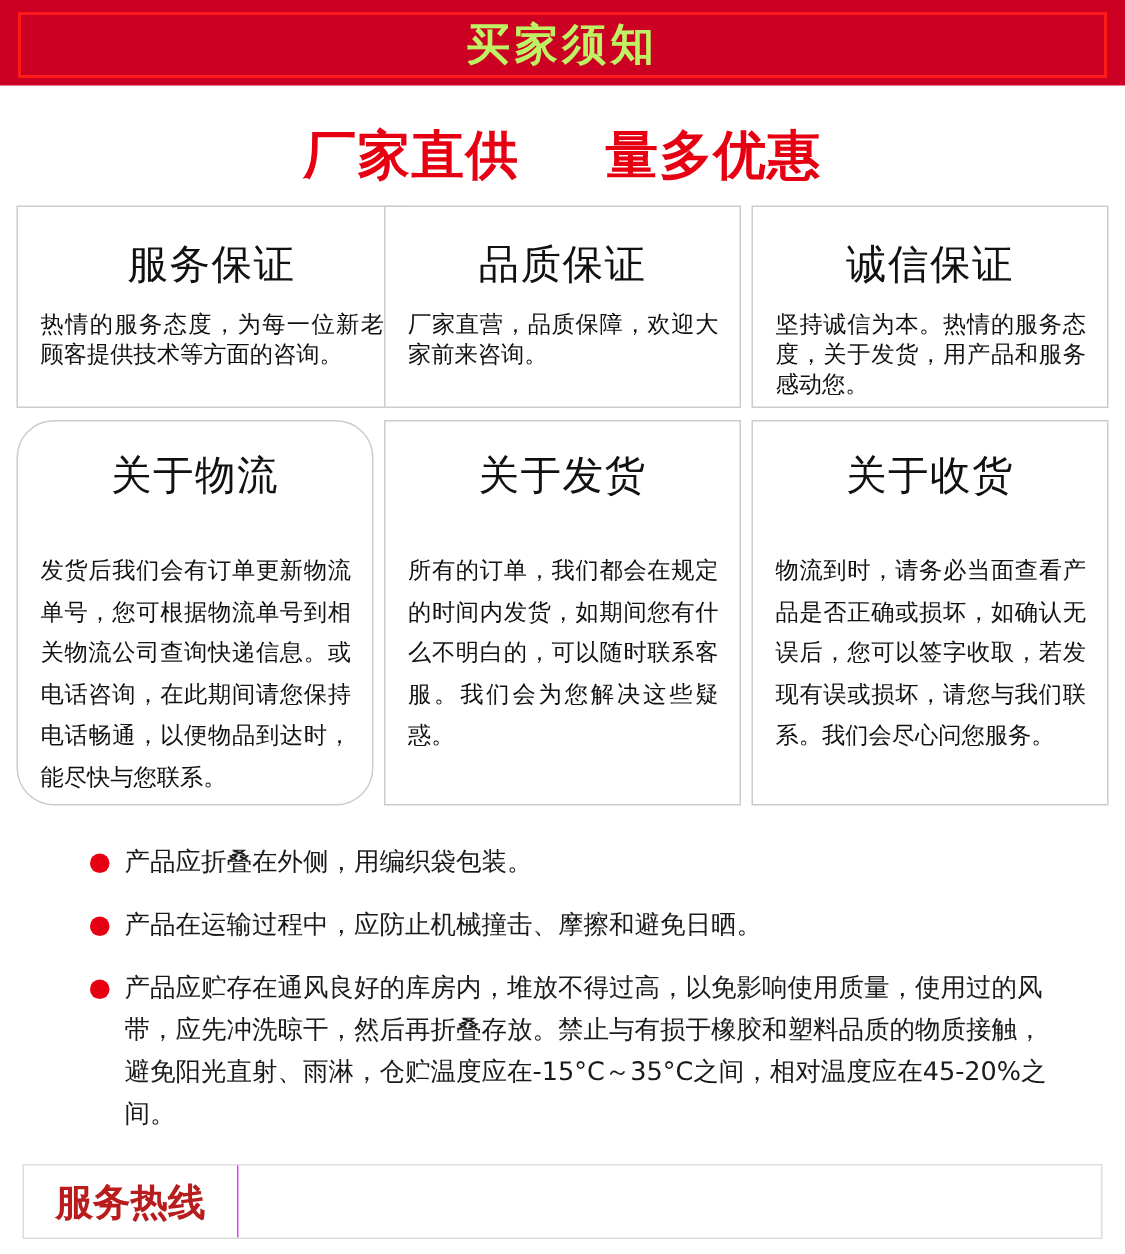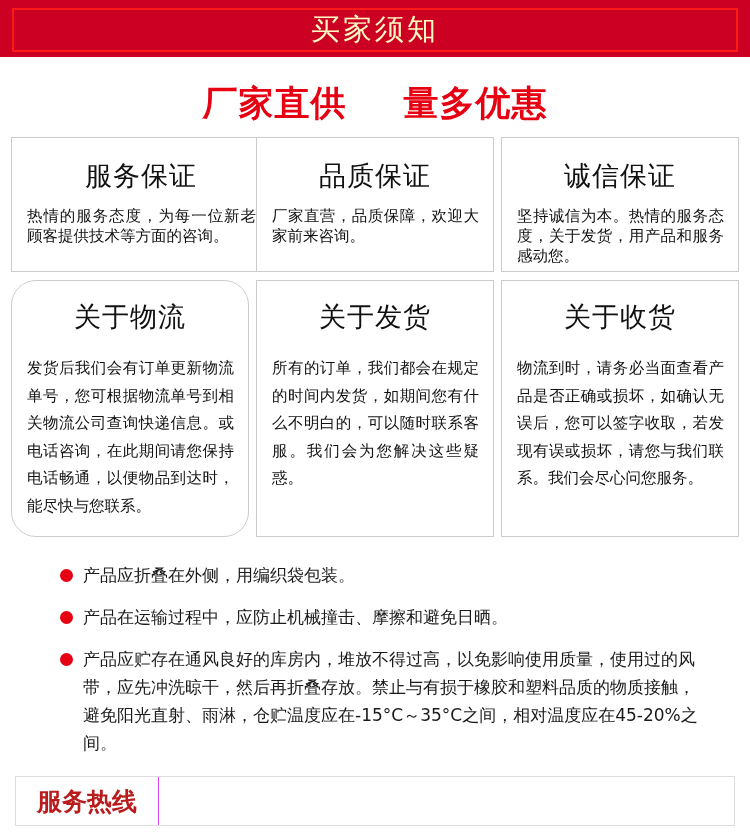--- a/index.html
+++ b/index.html
@@ -9,40 +9,40 @@
   }
   .header {
     position: absolute; left: 0; top: 0; width: 750px; height: 57px; background: #cc0022;
   }
   .header-inner {
     position: absolute; left: 12px; top: 8px; width: 722px; height: 40px;
     border: 2px solid #ff1a1a; box-sizing: content-box;
     display: flex; align-items: center; justify-content: center;
   }
   .header-title {
-    color: #fef9c3; font-size: 29px; font-weight: normal; letter-spacing: 3px;
+    color: #bef264; font-size: 29px; font-weight: bold; letter-spacing: 3px;
   }
   .slogan {
     position: absolute; left: 0; top: 80px; width: 750px; text-align: center;
     color: #e60012; font-size: 35px; font-weight: bold; letter-spacing: 1px;
   }
   .slogan span { margin: 16px 22px; }
   .box {
     position: absolute; border: 1px solid #cccccc; background: #fff; box-sizing: border-box;
   }
   .box-title {
     text-align: center; font-size: 27px; color: #111; margin-top: 20px; letter-spacing: 1px;
   }
   .row1 .box-title { margin-top: 20px; }
   .row2 .box-title { margin-top: 18px; }
   .box-text {
     font-size: 15.5px; color: #111; padding: 0 14px 0 15px; text-align: justify;
   }
   .row1 .box-text { line-height: 20px; margin-top: 12px; }
-  .row2 .box-text { line-height: 27.5px; margin-top: 20px; }
+  .row2 .box-text { line-height: 27.5px; margin-top: 32px; }
   .notes { position: absolute; left: 60px; top: 561px; width: 640px; }
   .note { position: relative; padding-left: 23px; font-size: 17px; line-height: 28px; color: #1a1a1a; }
   .note + .note { margin-top: 14px; }
   .note .dot {
     position: absolute; left: 0; top: 8px; width: 13px; height: 13px; border-radius: 50%;
     background: #e60012;
   }
   .hotline {
     position: absolute; left: 15px; top: 776px; width: 720px; height: 50px;
     border: 1px solid #dddddd; box-sizing: border-box; display: flex; align-items: center;

